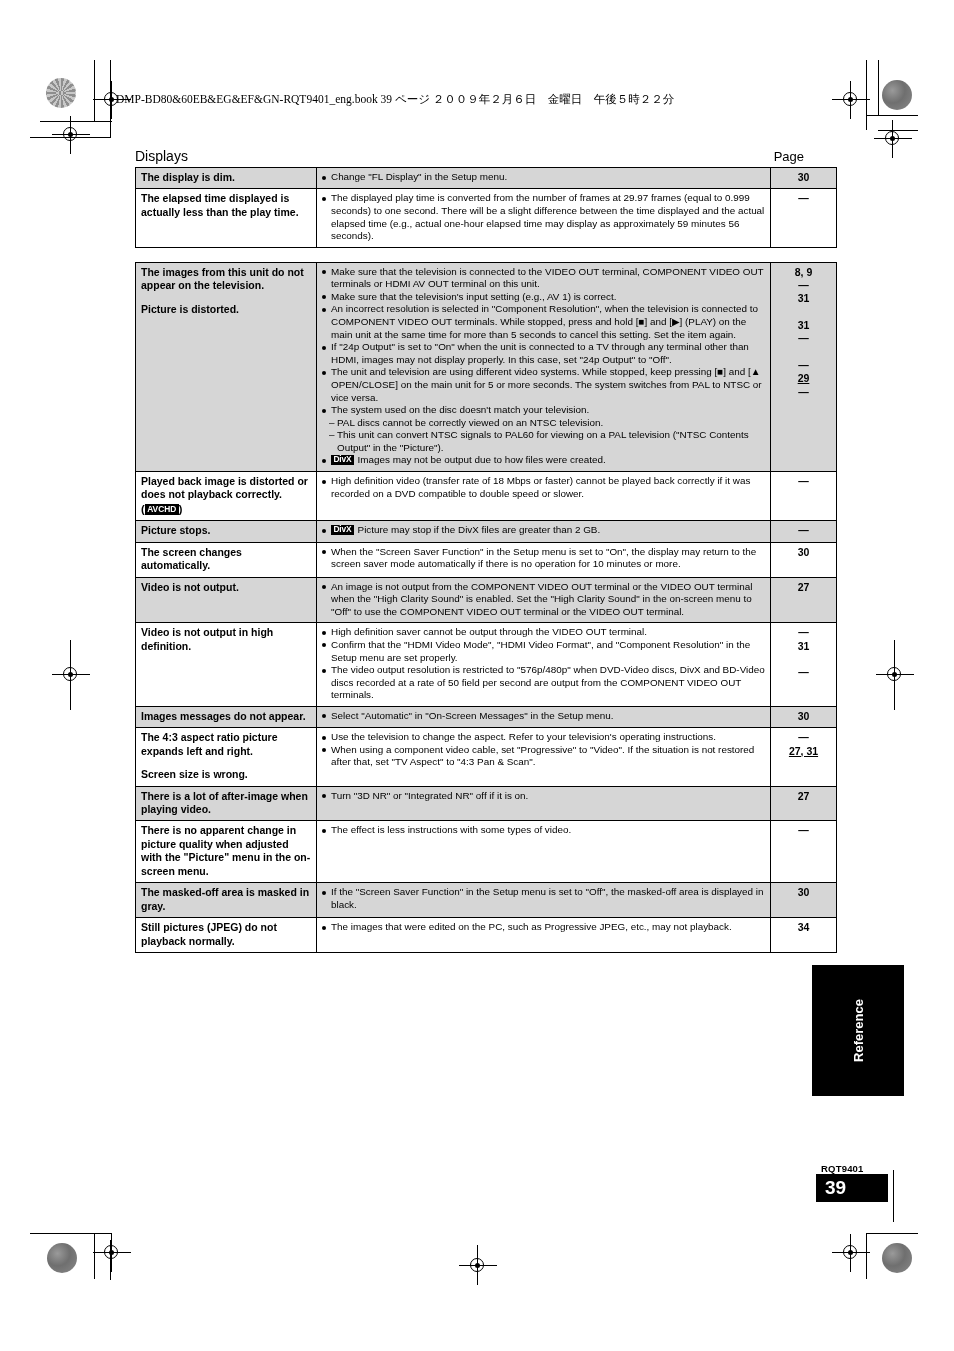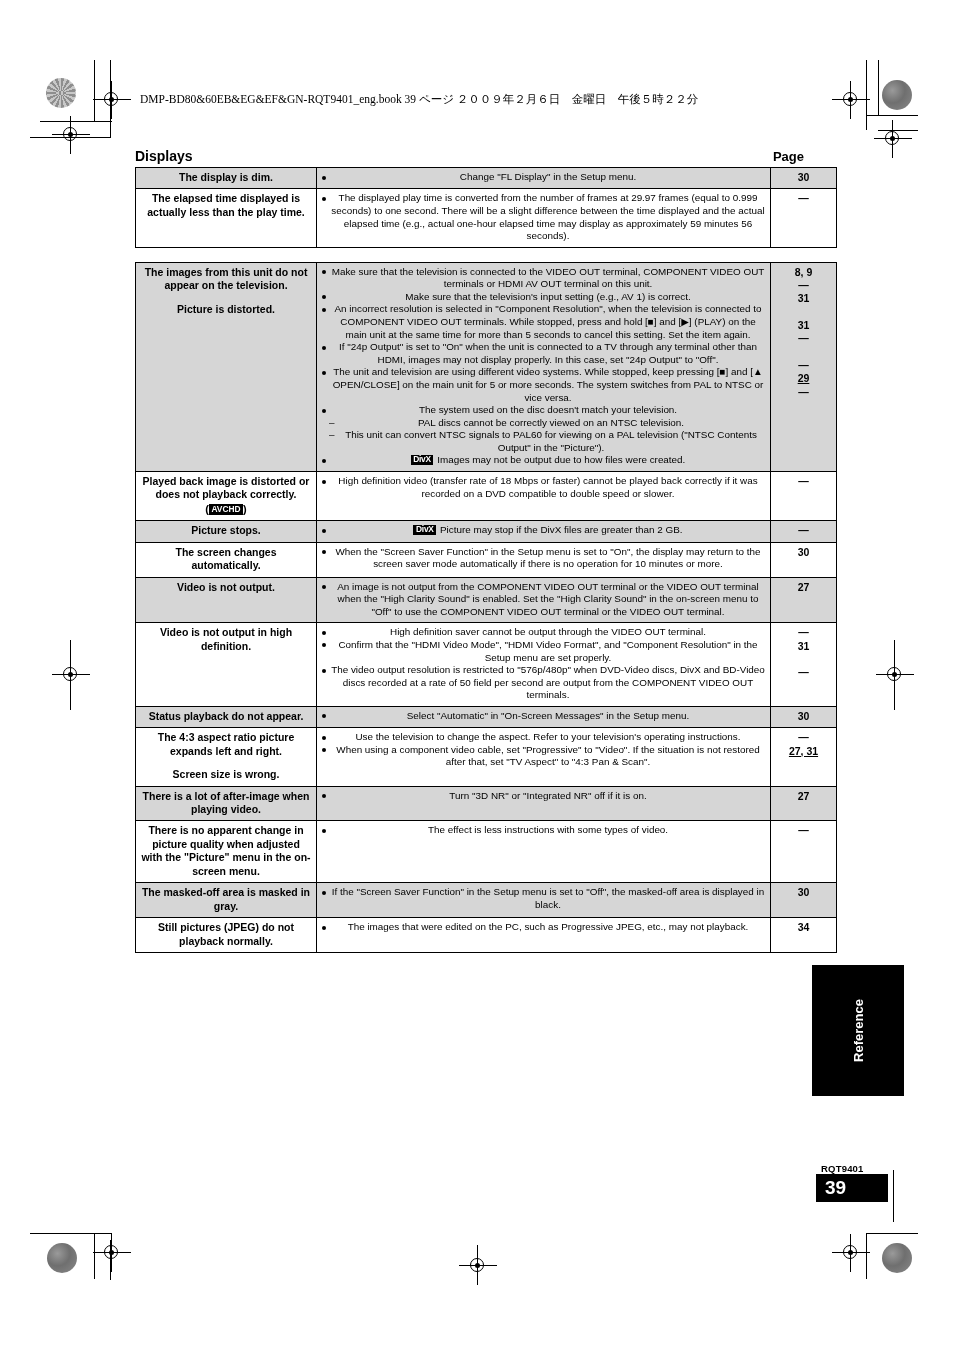--- a/index.html
+++ b/index.html
@@ -63,21 +63,21 @@
   .halftone.star {
     background:
       repeating-conic-gradient(from 0deg at 50% 50%,
         #8e8e8e 0deg 12deg, #c8c8c8 12deg 24deg),
       radial-gradient(circle, #777 0%, #aaa 100%);
   }
 
   
   .page-header {
     position: absolute;
-    left: 140px;
+    left: 116px;
     top: 92px;
     font-family: "Liberation Serif", serif;
     font-size: 11.5px;
     letter-spacing: 0px;
     color: #000;
     white-space: nowrap;
   }
 
   
   .content {
@@ -85,37 +85,36 @@
     left: 135px;
     top: 148px;
     width: 669px;
   }
 
   .section-head {
     display: flex;
     justify-content: space-between;
     align-items: baseline;
     font-size: 13.5px;
-    font-weight: bold;
+    font-weight: normal;
     margin-bottom: 3px;
   }
   .section-head .sec-title { font-size: 14px; }
   .section-head .sec-page  { font-size: 13px; }
 
   table.tbl {
     border-collapse: collapse;
     width: 669px;
     table-layout: fixed;
     border: 1.3px solid #000;
   }
   table.tbl td {
     border: 1px solid #000;
     vertical-align: top;
     padding: 3px 5px 4px 5px;
-    text-align: center;
   }
   td.c-sym {
     width: 170px;
     font-size: 10.5px;
     font-weight: bold;
     line-height: 1.28;
   }
   td.c-sol {
     width: 443px;
     font-size: 9.9px;
@@ -461,21 +460,21 @@
           </td>
           <td class="c-pg">
             <div style="min-height: 12.5px;">—</div>
             <div style="min-height: 12.5px;">31</div>
             <div style="min-height: 12.5px;">&nbsp;</div>
             <div style="min-height: 12.5px;">—</div>
           </td>
         </tr>
         <tr class="shade">
           <td class="c-sym">
-            <div>Status playback do not appear.</div>
+            <div>Images messages do not appear.</div>
           </td>
           <td class="c-sol">
             <ul class="bullets">
               <li><span>Select "Automatic" in "On-Screen Messages" in the Setup menu.</span></li>
             </ul>
           </td>
           <td class="c-pg">
             <div style="min-height: 12.5px;">30</div>
           </td>
         </tr>

